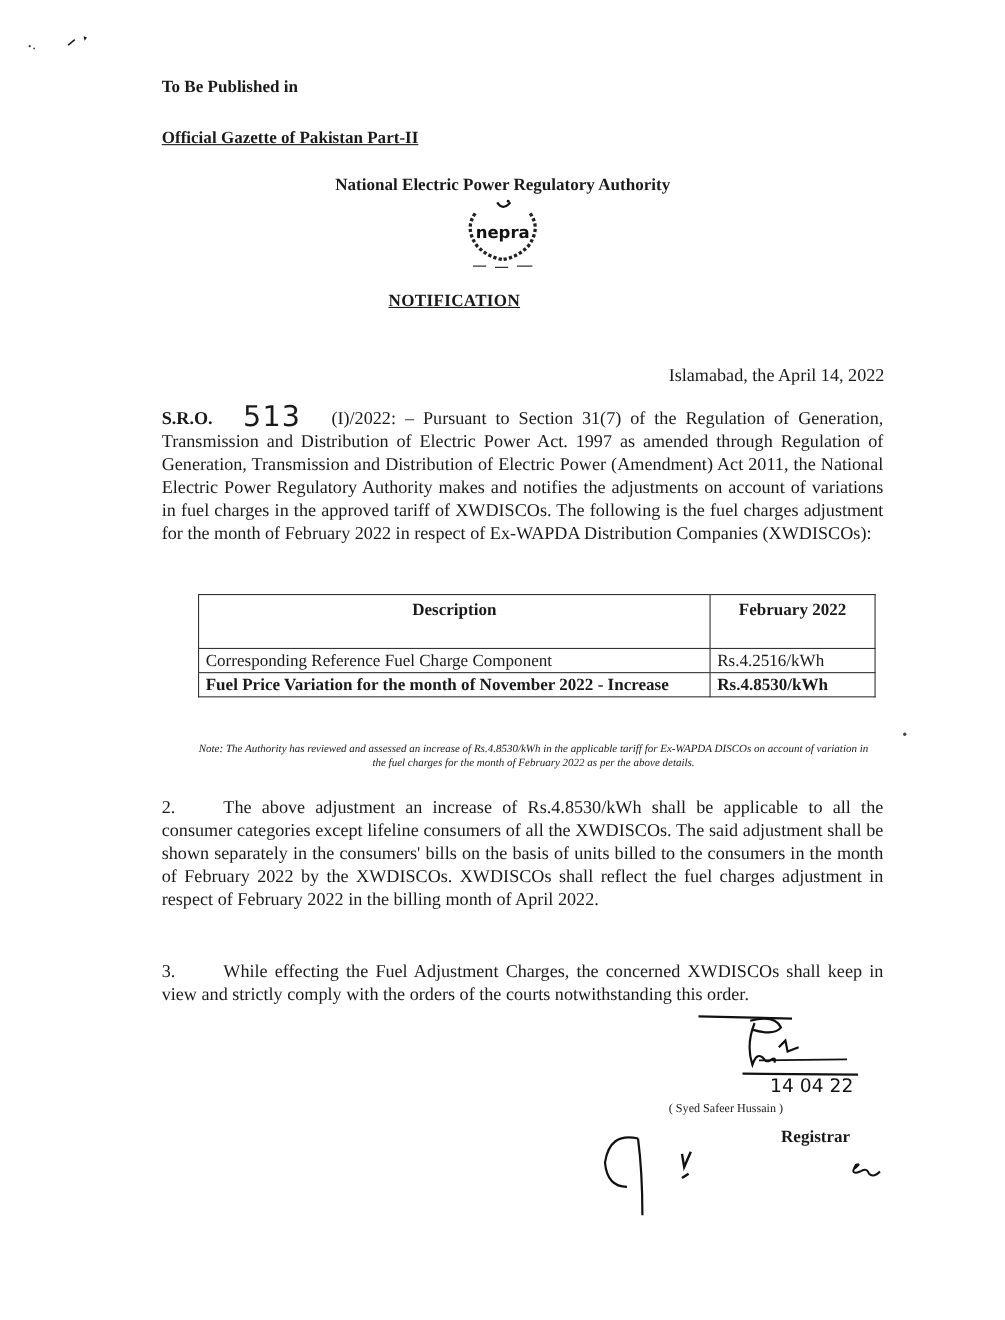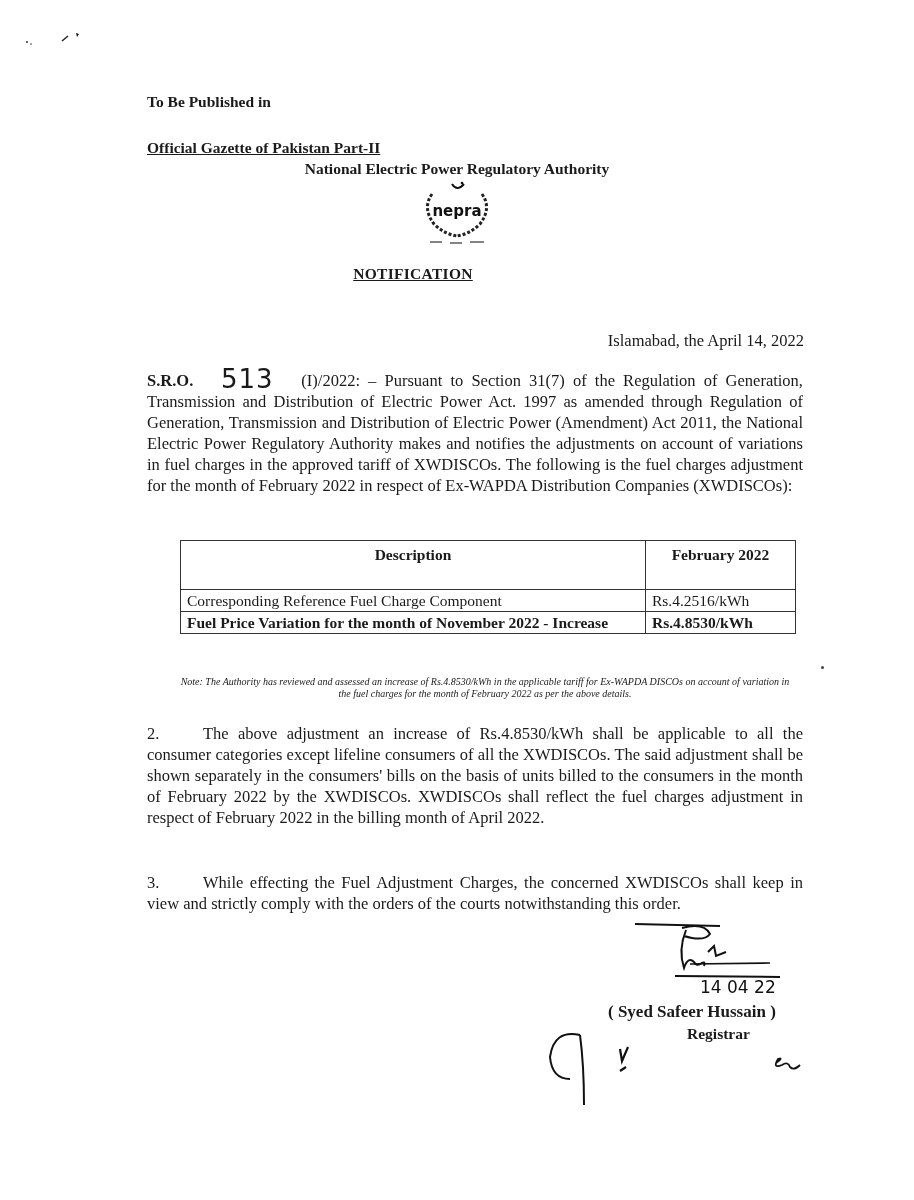--- a/index.html
+++ b/index.html
@@ -1,20 +1,20 @@
 <!DOCTYPE html>
 <html><head>
 <meta charset="utf-8">
 <style>
   html, body { margin: 0; padding: 0; background: #ffffff; }
   body { width: 914px; height: 1200px; position: relative; overflow: hidden; color: #1a1a1a;
          font-family: "Liberation Serif", "DejaVu Serif", serif; }
   .abs { position: absolute; }
   .specks { left: 22px; top: 28px; width: 70px; height: 30px; }
-  .pub { left: 147px; top: 92px; font-size: 15.5px; font-weight: bold; line-height: 20px; }
+  .pub { left: 147px; top: 70px; font-size: 15.5px; font-weight: bold; line-height: 20px; }
   .pub .u { text-decoration: underline; margin-top: 26px; }
   .org { left: 0; width: 914px; top: 160px; text-align: center; font-size: 15.5px; font-weight: bold; }
   .logo { left: 412px; top: 180px; width: 90px; height: 68px; }
   .notif { left: 0; width: 826px; top: 265px; text-align: center; font-size: 15.5px; font-weight: bold; text-decoration: underline; letter-spacing: 0.3px; }
   .date { right: 110px; top: 331px; font-size: 16.5px; text-align: center; }
   .body { left: 147px; width: 656px; font-size: 16.5px; line-height: 21px; text-align: justify; }
   .p1 { top: 367px; }
   .sro-lbl { font-weight: bold; }
   .sro-num { font-family: "DejaVu Sans", sans-serif; font-size: 26px; font-weight: normal; display: inline-block; width: 108px; text-align: center; position: relative; top: 2px; letter-spacing: 1px; }
   .sro-yr { font-weight: normal; }
@@ -23,22 +23,22 @@
   table.fca th { font-weight: bold; height: 43px; padding-top: 4px; margin-left: 36px; }
   table.fca th.desc { text-align: center; }
   table.fca th.val { text-align: center; }
   table.fca td.val { width: 137px; white-space: nowrap; }
   table.fca tr.bold td { font-weight: bold; }
   .note { left: 175px; width: 620px; top: 676px; font-size: 10px; line-height: 12px; text-align: center; font-style: italic; }
   .p2 { top: 723px; }
   .p3 { top: 872px; }
   .num { display: inline-block; width: 56px; }
   .sig { left: 600px; top: 920px; width: 240px; height: 75px; }
-  .name { left: 608px; top: 1002px; font-size: 17px; font-weight: bold; }
-  .title { left: 687px; top: 1025px; font-size: 15.5px; font-weight: bold; }
+  .name { left: 608px; top: 1002px; font-size: 11px; font-weight: normal; }
+  .title { left: 710px; top: 1025px; font-size: 15.5px; font-weight: bold; }
   .marks { left: 540px; top: 1025px; width: 300px; height: 80px; }
   .dot { right: 90px; top: 666px; width: 3px; height: 3px; background: #444; border-radius: 50%; }
 </style>
 </head>
 <body>
 
 <svg class="abs specks" viewBox="0 0 70 30">
   <circle cx="5" cy="14" r="1" fill="#333"></circle>
     <circle cx="9" cy="16" r="0.8" fill="#333"></circle>
   <line x1="40" y1="13" x2="46" y2="8" stroke="#222" stroke-width="1.5"></line>

